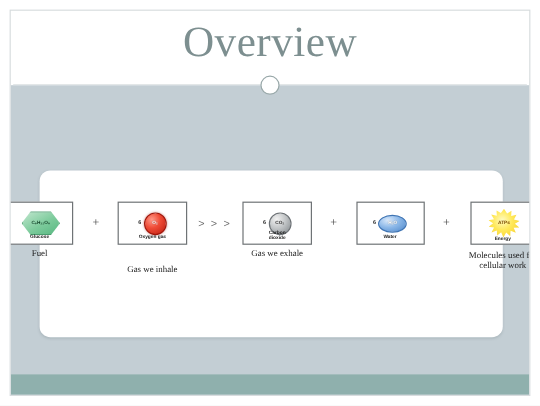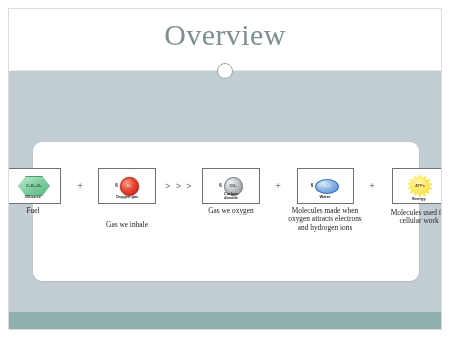--- a/index.html
+++ b/index.html
@@ -42,21 +42,21 @@
     width: 100%;
     height: 56px;
     background: #ffffff;
   }
   .slide-title {
     position: absolute;
     left: 0; right: 0;
     top: 11px;
     text-align: center;
     font-family: "Liberation Serif", serif;
-    font-size: 30px;
+    font-size: 36px;
     line-height: 30px;
     font-weight: 400;
     color: #7d8f90;
     letter-spacing: 0.4px;
   }
 
   
   .divider {
     position: absolute;
     left: 2px;
@@ -317,36 +317,35 @@
         <div class="term">
           <div class="term-box w-co2">
             <div class="molecule-wrap">
               <span class="coefficient">6</span>
               <span class="sphere-grey">
                 <span class="molecule-label" style="color:#2a2a2a;text-shadow:none;">CO₂</span>
               </span>
             </div>
           </div>
           <div class="caption" style="font-family:'Liberation Sans',sans-serif;font-size:4px;font-weight:700;line-height:4.4px;width:26px;margin-top:-12px;position:relative;z-index:2;">Carbon dioxide</div>
-          <div class="caption" style="margin-top:6px;">Gas we oxygen</div>
+          <div class="caption" style="margin-top:6px;">Gas we exhale</div>
         </div>
 
         <div class="operator">+</div>
 
         <div class="term">
           <div class="term-box w-water">
             <div class="molecule-wrap">
               <span class="coefficient">6</span>
               <span class="ellipse-blue">
                 <span class="molecule-label">H₂O</span>
               </span>
             </div>
           </div>
           <div class="caption" style="font-family:'Liberation Sans',sans-serif;font-size:4px;font-weight:700;margin-top:-11px;position:relative;z-index:2;">Water</div>
-          <div class="caption" style="margin-top:5px;">Molecules made when oxygen attracts electrons and hydrogen ions</div>
         </div>
 
         <div class="operator">+</div>
 
         <div class="term">
           <div class="term-box w-atp">
             <div class="molecule-wrap">
               <span class="coefficient"></span>
               <span class="starburst">
                 <span class="molecule-label">ATPs</span>

